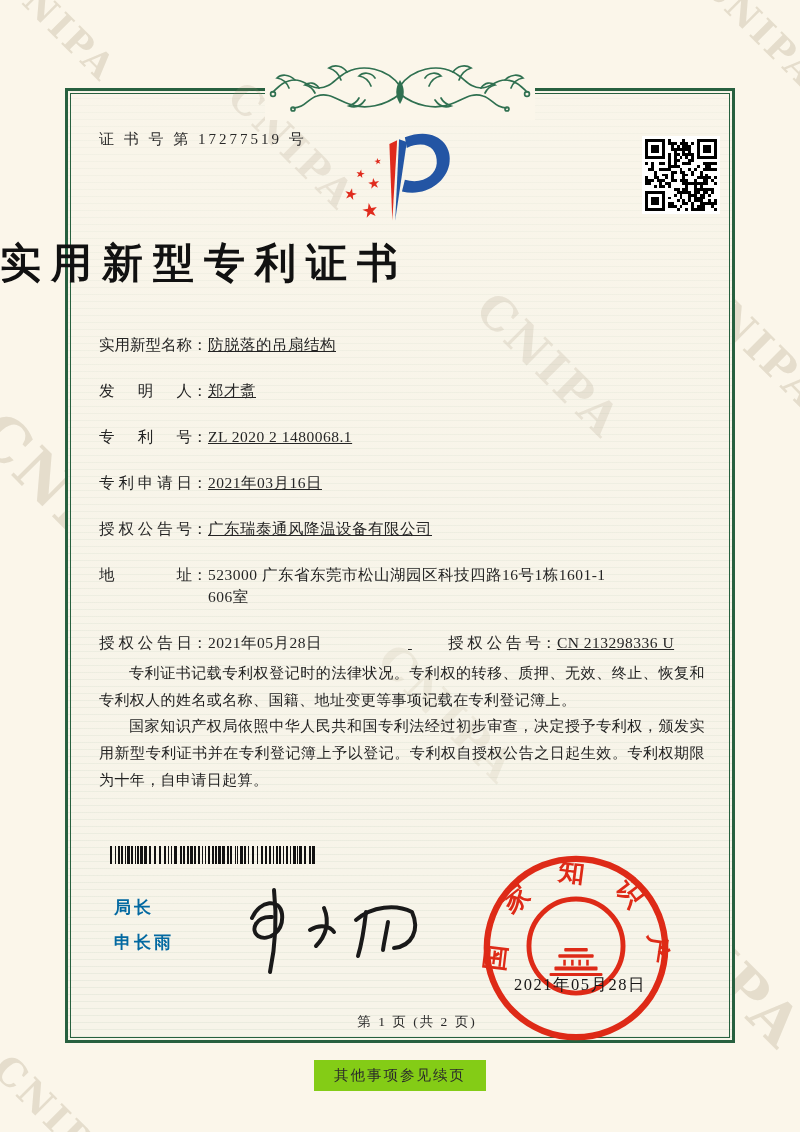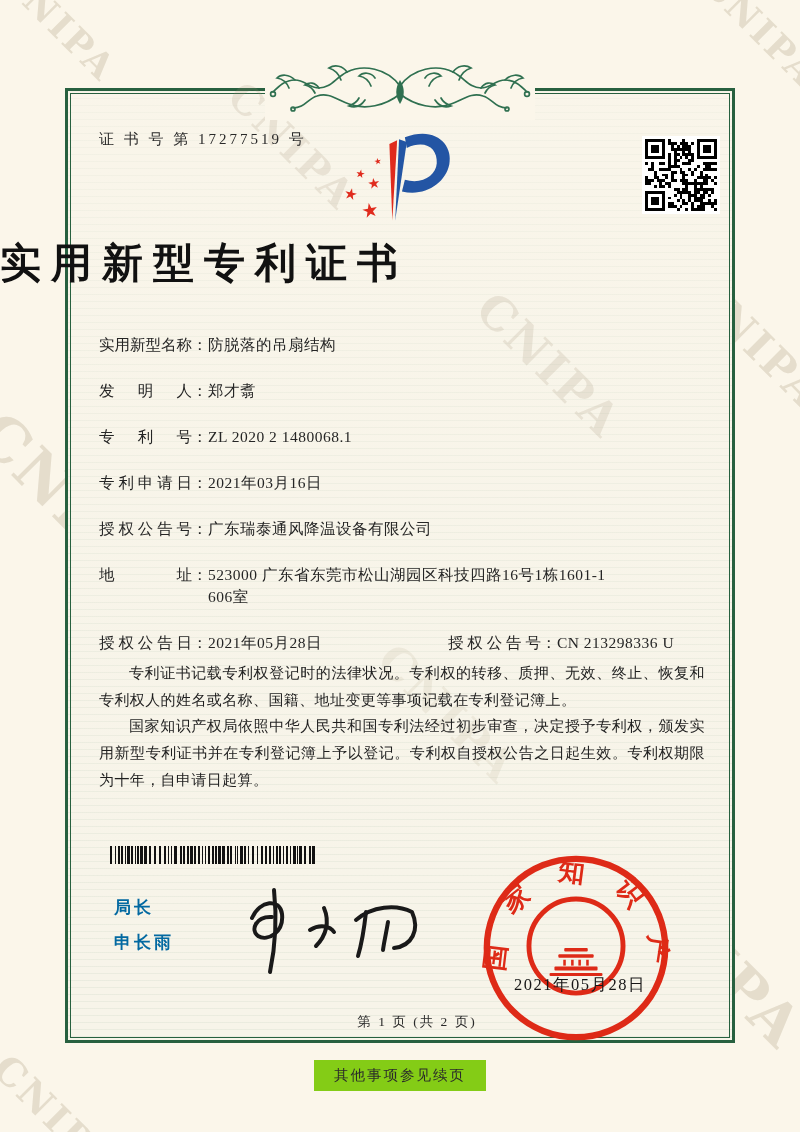--- a/index.html
+++ b/index.html
@@ -51,21 +51,21 @@
     font-size:15px; letter-spacing:3px; color:#2a2a2a;
   }
   .logo{position:absolute; left:343px; top:118px; width:116px; height:112px;}
   .qr{position:absolute; left:642px; top:136px; width:78px; height:78px; background:#fff; padding:3px; box-sizing:border-box;}
   .title{
     position:absolute; left:0; top:236px; width:100%;
     font-size:41px; font-weight:900; letter-spacing:10px;
     color:#111;
   }
   .fields{position:absolute; left:99px; top:334px; width:614px; font-size:15.5px; line-height:22px; color:#252525;}
-  .row{margin-bottom:24px; white-space:nowrap;}
+  .row{margin-bottom:24px; white-space:nowrap;text-decoration:underline;}
   .lbl{display:inline-block; width:93px; text-align:justify; text-align-last:justify; vertical-align:top;}
   .colon{display:inline-block; width:16px; vertical-align:top;}
   .val{letter-spacing:0.5px; vertical-align:top;}
   .val-wrap{display:inline-block; width:402px; white-space:normal; word-break:break-all; vertical-align:top;}
   .val-fixed{display:inline-block; width:200px;}
   .pair2{margin-left:36px;}
   .paras{
     position:absolute; left:99px; top:660px; width:606px;
     font-size:15px; line-height:1.78; text-align:justify; color:#1f1f1f; letter-spacing:0.4px;
   }

